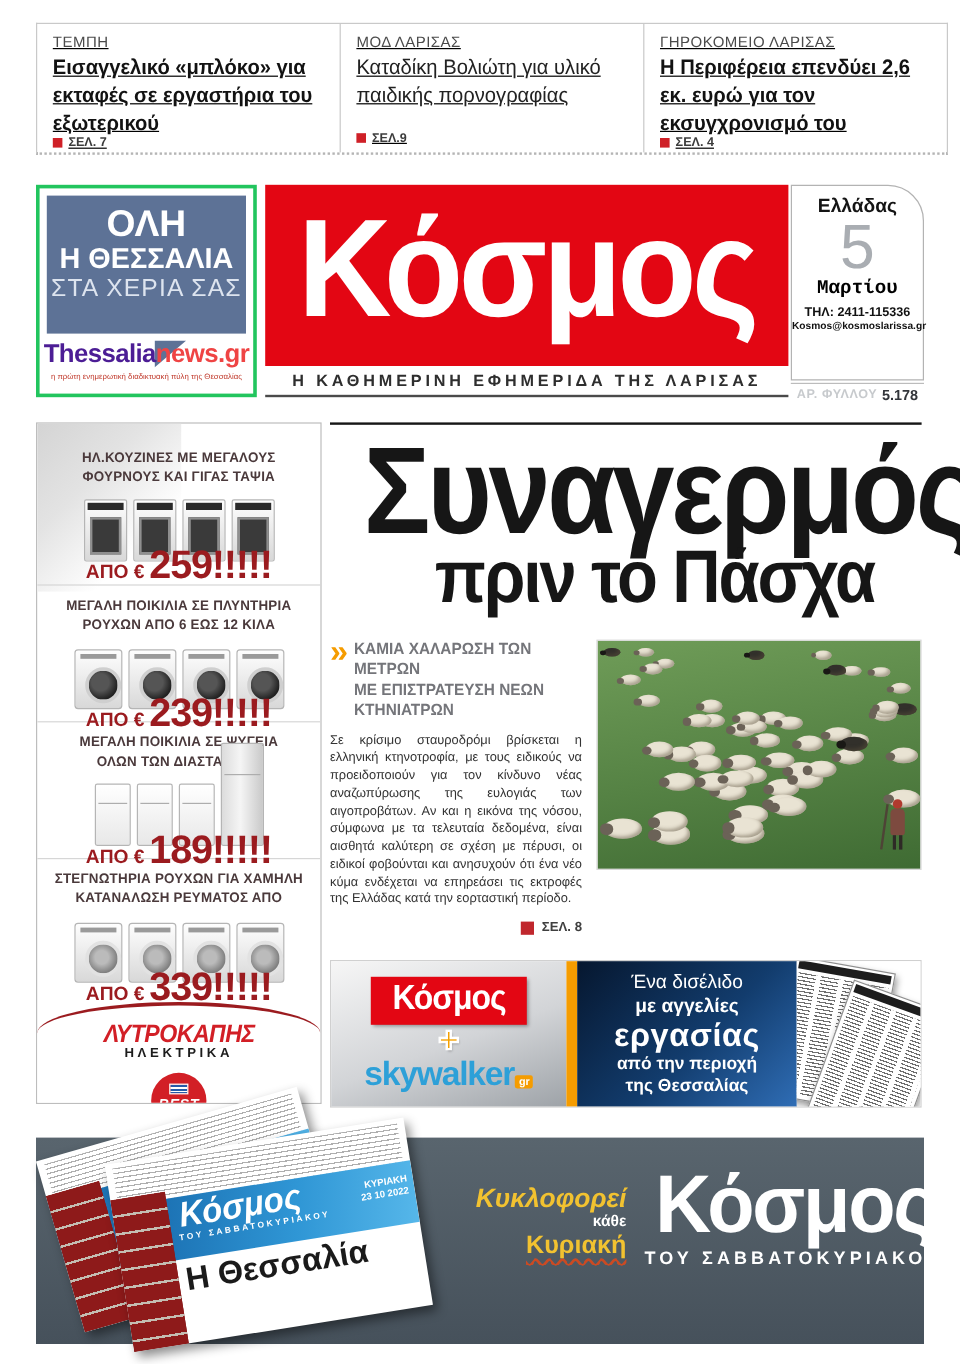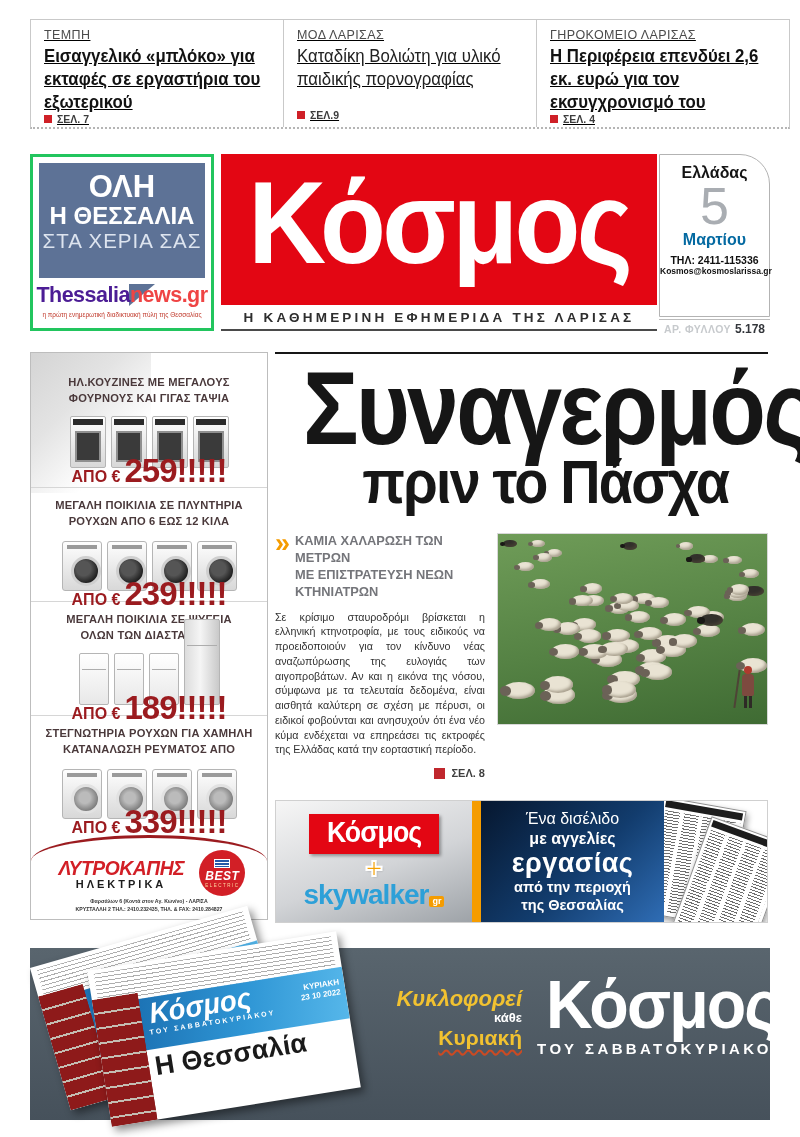--- a/index.html
+++ b/index.html
@@ -36,21 +36,21 @@
   .masthead-red .title { color:#fff; font-size:116px; font-weight:bold; letter-spacing:-4px;
                          transform:scaleX(.93); line-height:.9; padding-bottom:12px; }
   .strapline { position:absolute; left:221px; top:305px; width:436px; height:26px; background:#fff;
                border-bottom:2px solid #4a4a4a; display:flex; align-items:center; justify-content:center;
                font-size:13.5px; font-weight:bold; letter-spacing:3.2px; color:#2e2e2e; }
 
   .datebox { position:absolute; left:659px; top:154px; width:111px; height:163px;
              border:1px solid #b3b3b3; border-top-right-radius:30px; text-align:center; background:#fff; }
   .d-day   { font-size:16px; font-weight:bold; color:#141414; margin-top:9px; }
   .d-num   { font-size:52px; color:#a9adb2; line-height:.95; }
-  .d-month { font-size:16px; font-weight:bold; color:#0369a1; }
+  .d-month { font-size:16px; font-weight:bold; color:#000000;font-family:Liberation Mono, monospace; }
   .d-year  { font-size:46px; color:#a9adb2; line-height:1; }
   .d-phone { font-size:10.5px; font-weight:bold; color:#111; margin-top:5px; }
   .d-mail  { font-size:8.5px; font-weight:bold; color:#111; }
   .issue   { position:absolute; left:659px; top:319px; width:111px; height:16px; border-top:1px solid #bcbcbc;
              display:flex; align-items:center; justify-content:center; gap:4px; padding-top:3px; }
   .issue .lab { font-size:10.5px; font-weight:bold; color:#c7cacd; letter-spacing:.5px; }
   .issue .num { font-size:12px; font-weight:bold; color:#33363b; }
 
   
   .storead { position:absolute; left:30px; top:352px; width:238px; height:568px;
@@ -75,21 +75,21 @@
   .washer::after { content:""; position:absolute; top:14px; left:8px; width:24px; height:24px; border-radius:50%;
                    background:radial-gradient(circle at 40% 40%, #555 35%, #222 70%); border:3px solid #cfcfcf; }
   .dryer::after  { content:""; position:absolute; top:14px; left:8px; width:24px; height:24px; border-radius:50%;
                    background:radial-gradient(circle at 45% 45%, #bbb 30%, #777 75%); border:3px solid #e2e2e2; }
   .fridge { width:30px; height:52px; background:linear-gradient(#ffffff,#e8e8e8); }
   .fridge::after { content:""; position:absolute; top:30%; left:2px; right:2px; height:1px; background:#adadad; }
   .fridge.p3 { width:36px; height:86px; background:linear-gradient(90deg,#dcdcdc,#f5f5f5 45%,#c9c9c9); }
 
   .ad-footer { position:absolute; left:0; right:0; bottom:0; height:84px; border-top:3px solid #9b1b1f;
                border-top-left-radius:50% 26px; border-top-right-radius:50% 26px; background:#fff; padding-top:12px; }
-  .logo-row { display:flex; align-items:center; justify-content:center; gap:10px; }
+  .logo-row { display:flex; align-items:center; justify-content:flex-start; gap:10px;flex-direction:column; }
   .lytro { text-align:center; }
   .lytro .nm { font-size:21px; font-weight:bold; font-style:italic; color:#d21f26; letter-spacing:-.5px; transform:scaleX(.92); display:inline-block; }
   .lytro .tp { font-size:11px; font-weight:bold; letter-spacing:3px; color:#1c1c1c; margin-top:-2px; }
   .addr { font-size:5.2px; font-weight:bold; color:#333; line-height:1.5; margin-top:2px; text-align:center; }
   .best { width:46px; height:46px; border-radius:50%; background:#d21f26; color:#fff; display:flex; flex-direction:column;
           align-items:center; justify-content:center; flex:0 0 auto; }
   .best .flag { width:16px; height:9px; background:repeating-linear-gradient(#2559a8 0 1.6px,#fff 1.6px 3.2px); margin-bottom:1px; border:0.5px solid #fff; }
   .best .b1 { font-size:12px; font-weight:800; font-style:italic; letter-spacing:.5px; }
   .best .b2 { font-size:4.5px; letter-spacing:1.5px; color:#ffd9a0; }
 

